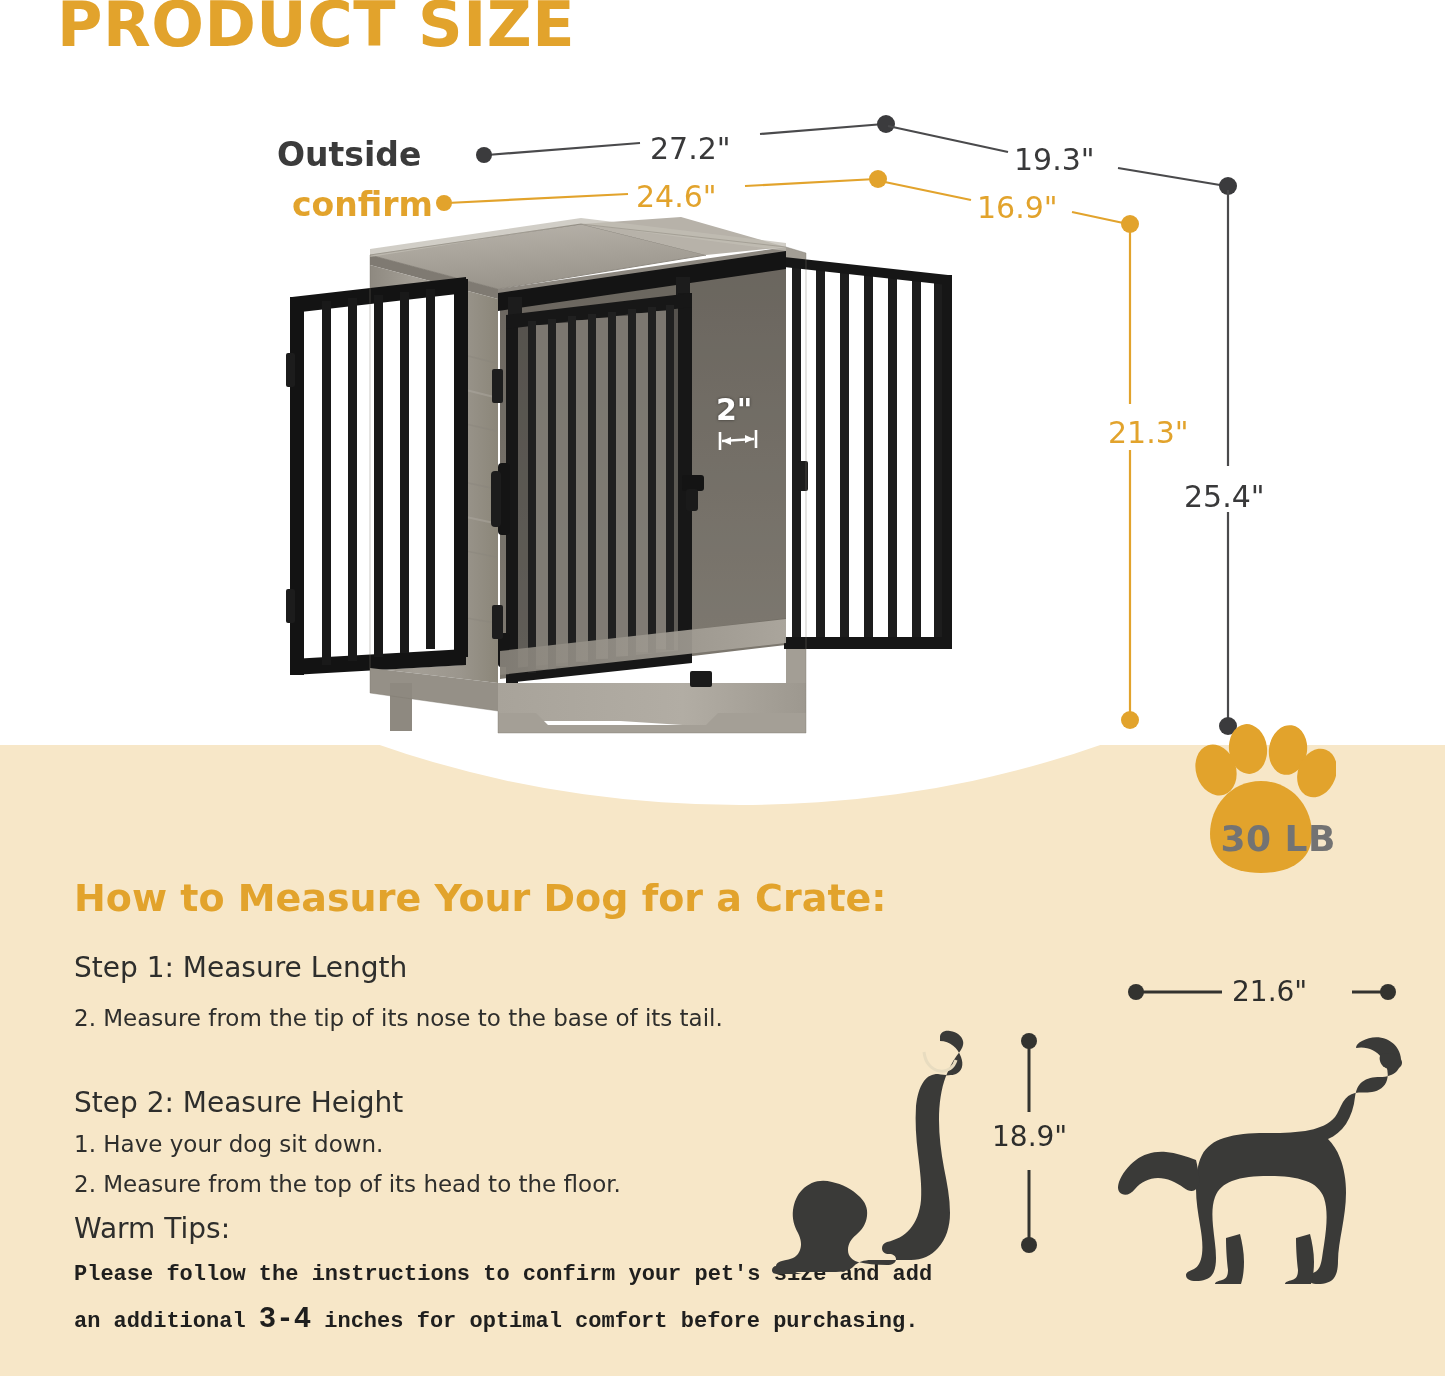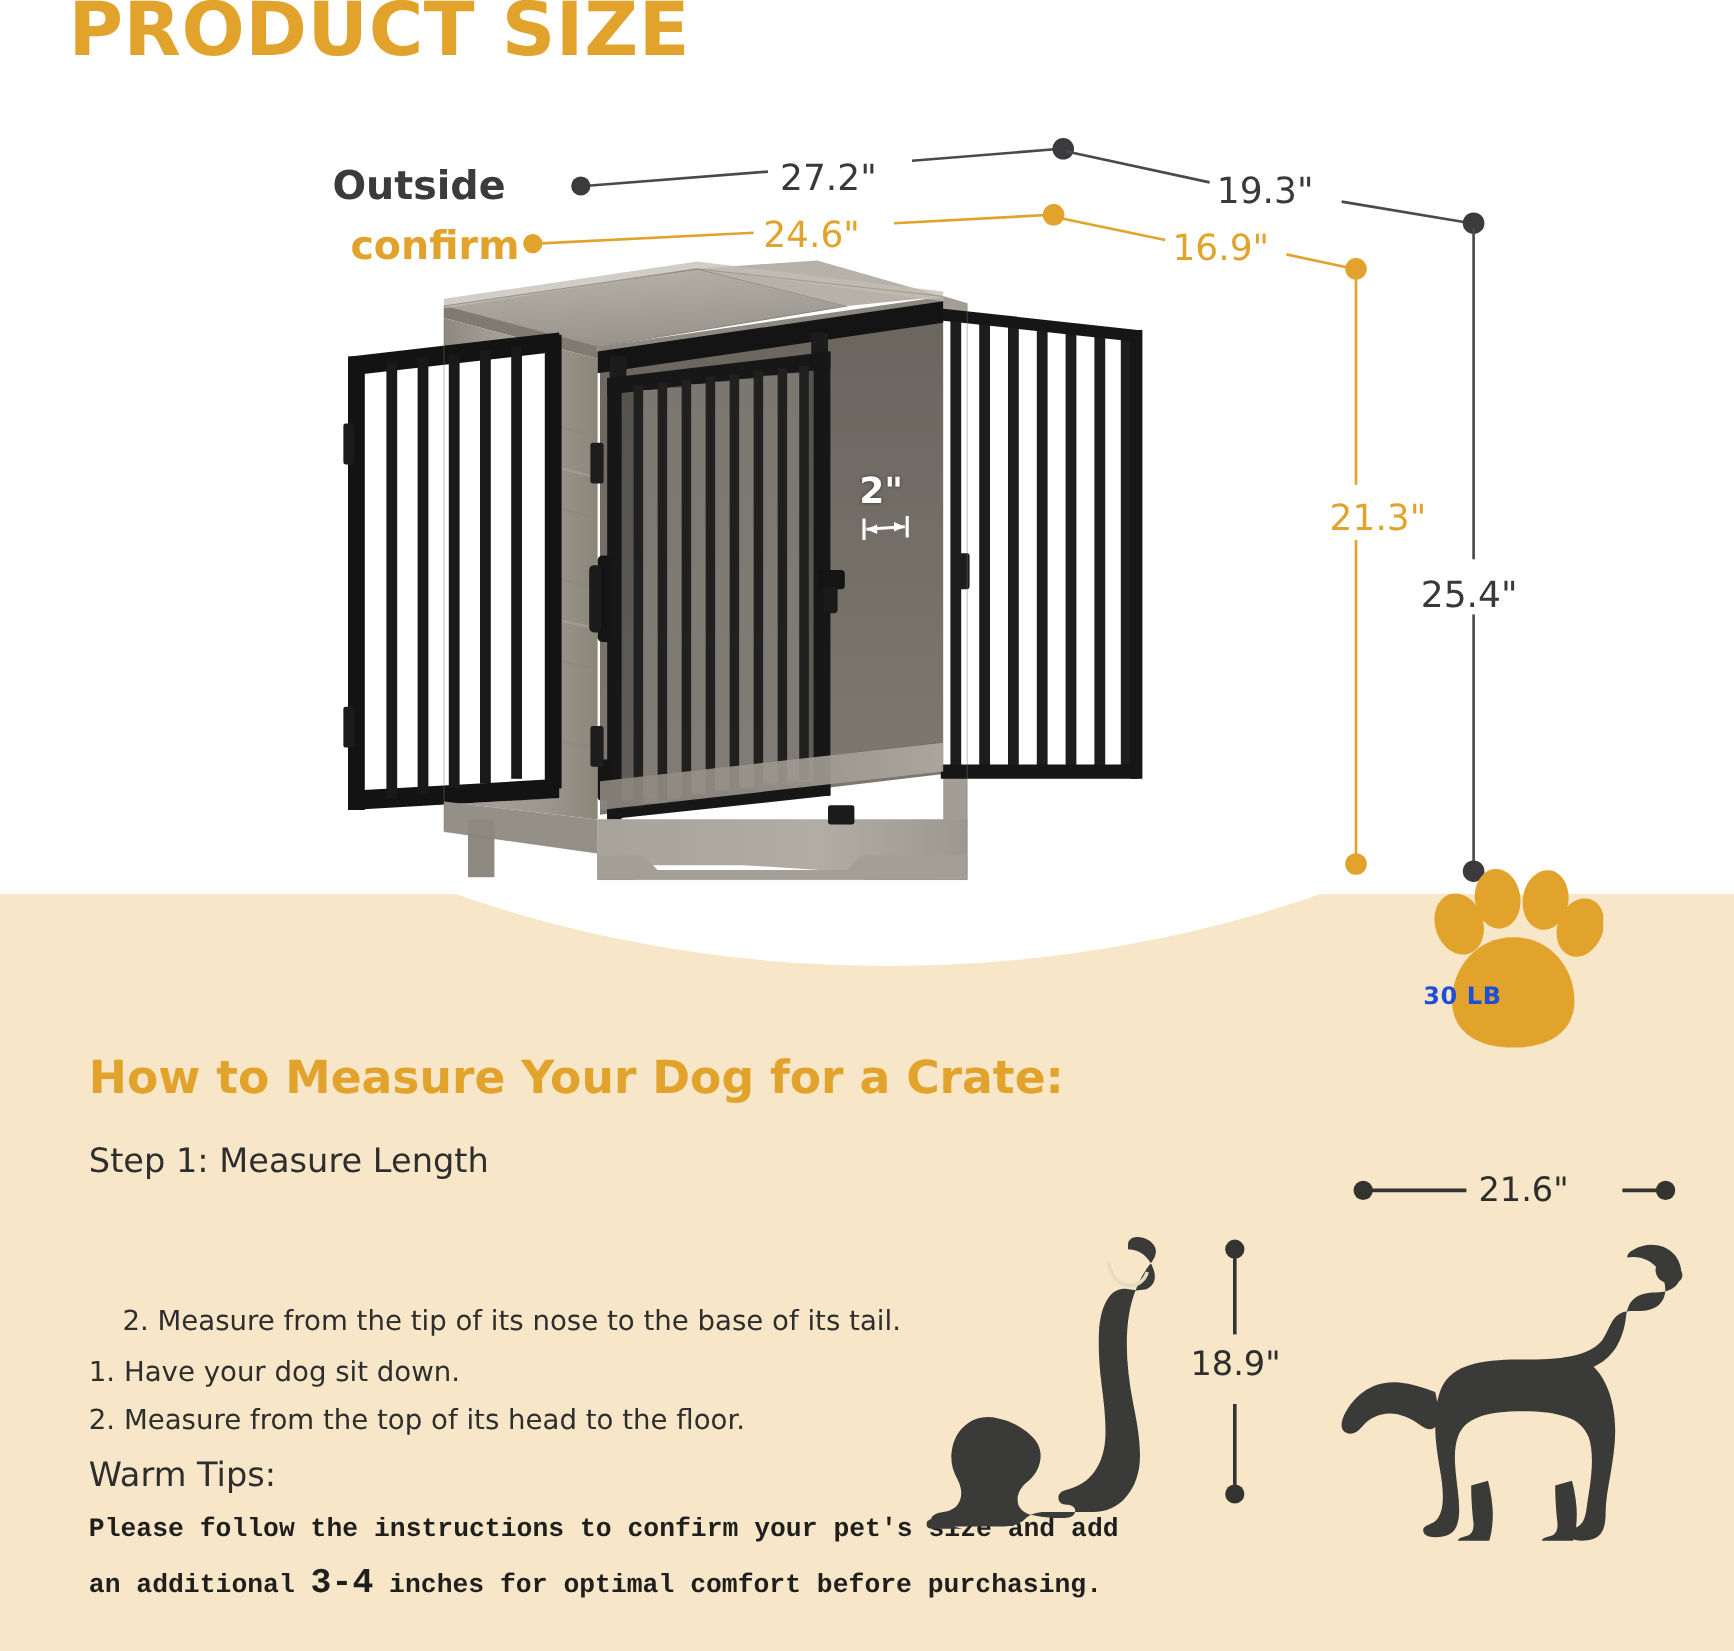--- a/index.html
+++ b/index.html
@@ -112,23 +112,23 @@
     position: absolute;
     left: 1186px; top: 723px;
     width: 150px; height: 152px;
     z-index: 9;
   }
   .paw-badge svg { display: block; }
   .paw-text {
     position: absolute;
     left: 0; top: 95px;
     width: 150px;
-    text-align: left;
-    color: #1d4ed8;
-    font-size: 20px;
+    text-align: right;
+    color: #737373;
+    font-size: 36px;
     font-weight: 700;
     letter-spacing: .5px;
     font-family: "DejaVu Sans", sans-serif;
   }
 
   
   .howto-title {
     position: absolute;
     left: 74px; top: 876px;
     z-index: 5;
@@ -150,21 +150,21 @@
     position: absolute;
     left: 74px;
     z-index: 5;
     color: #2e2e2c;
     font-size: 23px;
     font-weight: 400;
     font-family: "DejaVu Sans", sans-serif;
   }
   .s1-head { top: 951px; }
   .s1-l1   { top: 996px; }
-  .s1-l2   { top: 1088px; margin-left: 28px; }
+  .s1-l2   { top: 1005px; }
   .s2-head { top: 1086px; }
   .s2-l1   { top: 1131px; text-align: center; }
   .s2-l2   { top: 1171px; }
 
   .tips-head {
     position: absolute;
     left: 74px; top: 1212px;
     z-index: 5;
     color: #2e2e2c;
     font-size: 28px;
@@ -426,20 +426,21 @@
       <path d="M75,58 C106,58 126,84 126,111 C126,136 106,150 75,150 C44,150 24,136 24,111 C24,84 44,58 75,58 Z" fill="#e2a32c"></path>
     </svg>
     <div class="paw-text">30 LB</div>
   </div>
 
   <div class="howto-title">How to Measure Your Dog for a Crate:</div>
 
   <div class="step-head s1-head">Step 1: Measure Length</div>
   <div class="step-line s1-l2">2. Measure from the tip of its nose to the base of its tail.</div>
 
+  <div class="step-head s2-head">Step 2: Measure Height</div>
   <div class="step-line s2-l1">1. Have your dog sit down.</div>
   <div class="step-line s2-l2">2. Measure from the top of its head to the floor.</div>
 
   <div class="tips-head">Warm Tips:</div>
   <div class="tips-l1">Please follow the instructions to confirm your pet's size and add</div>
   <div class="tips-l2">
     <span>an additional </span><span class="tips-big">3-4</span><span> inches for optimal comfort before purchasing.</span>
   </div>
 
   <div class="dog-sit">

